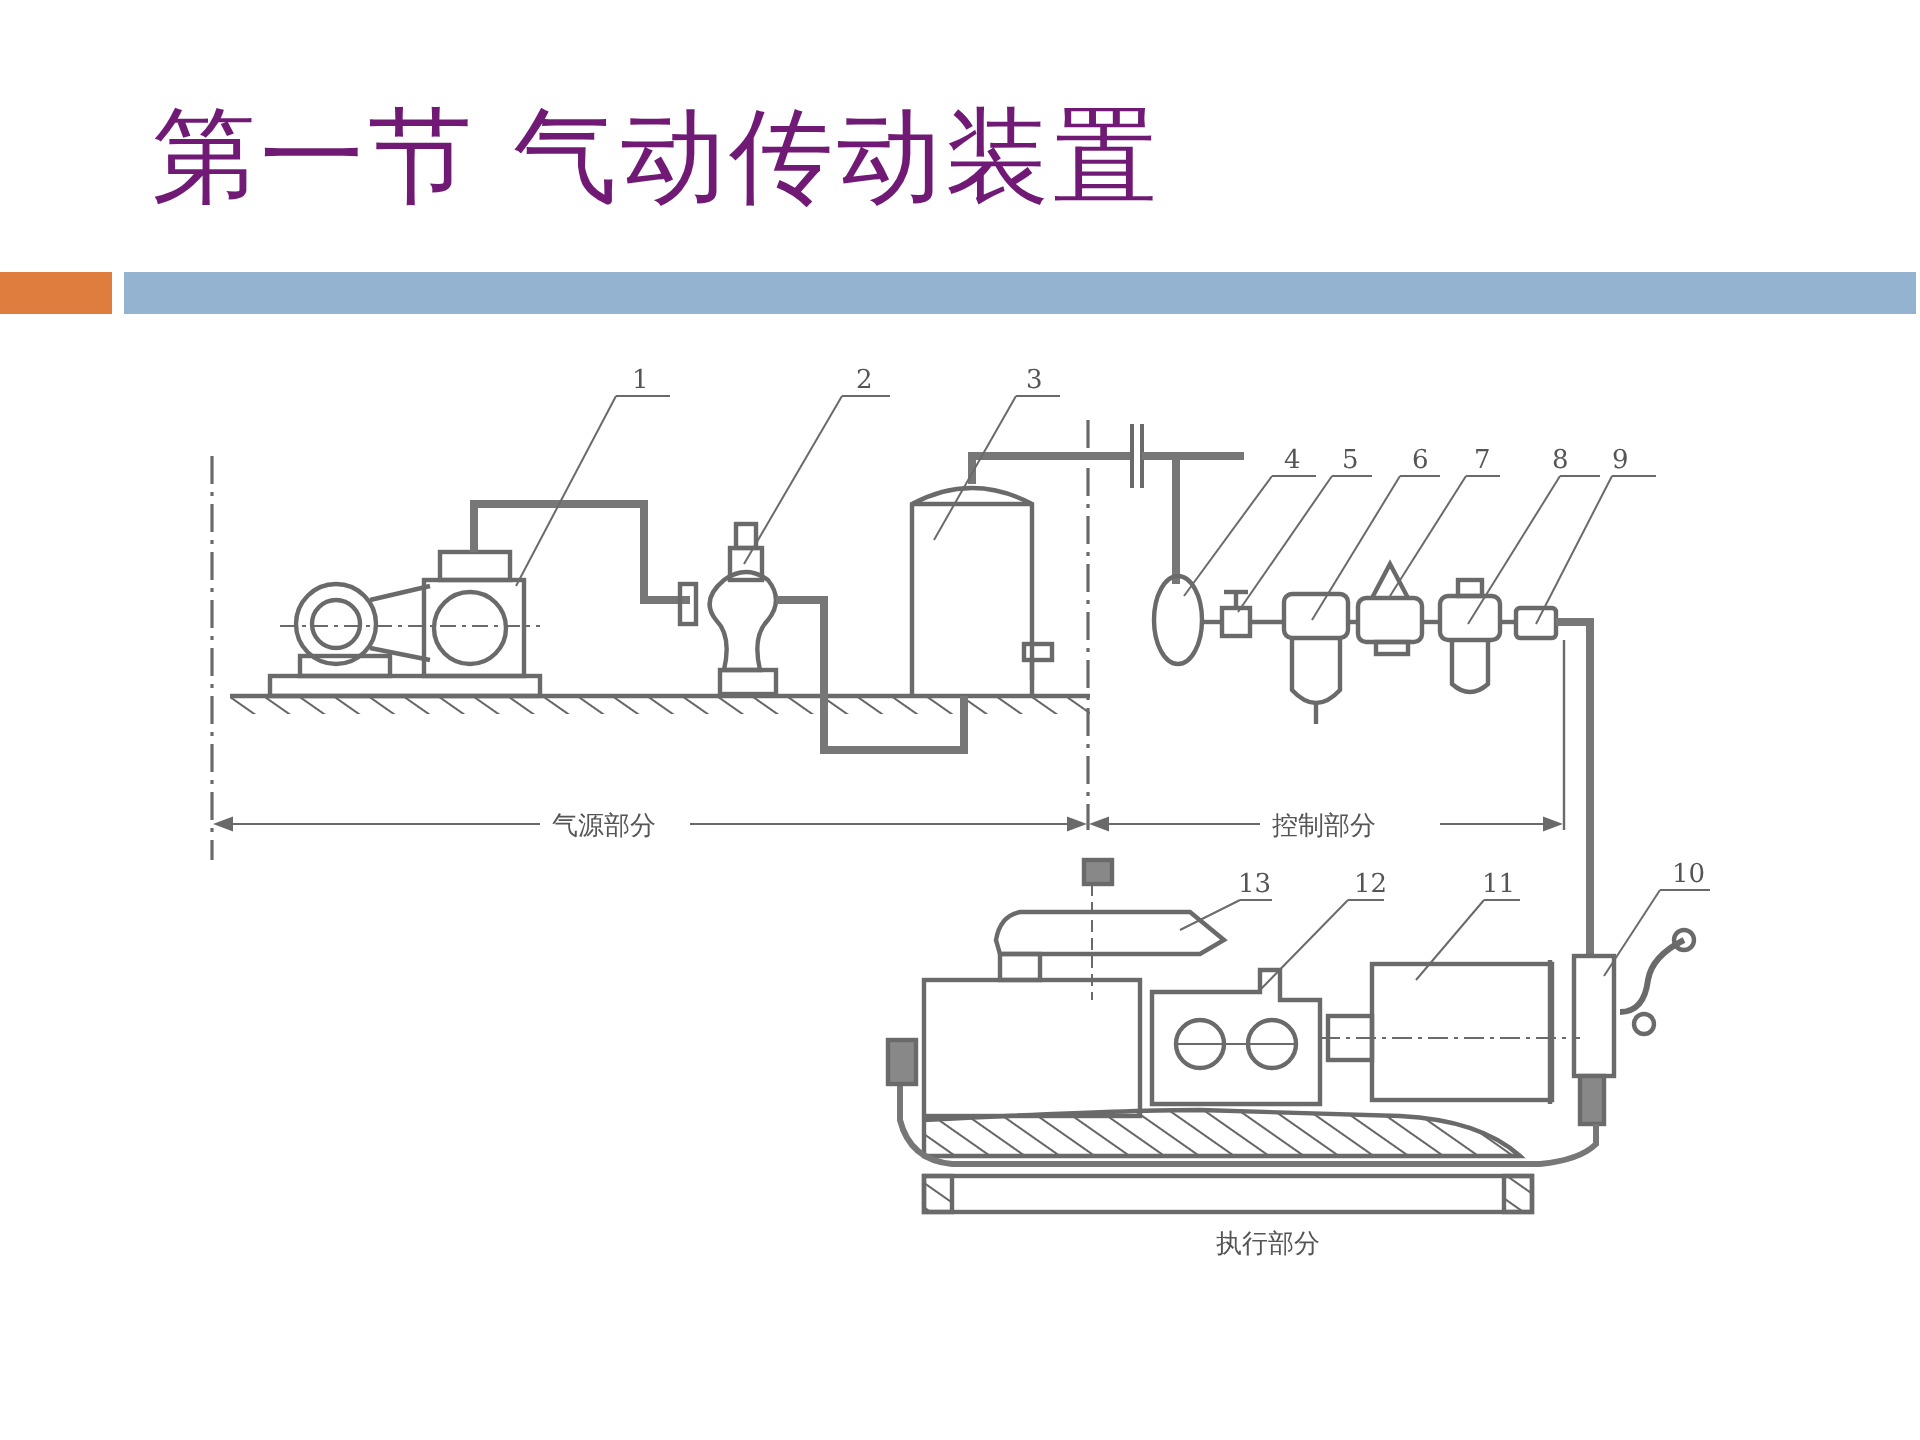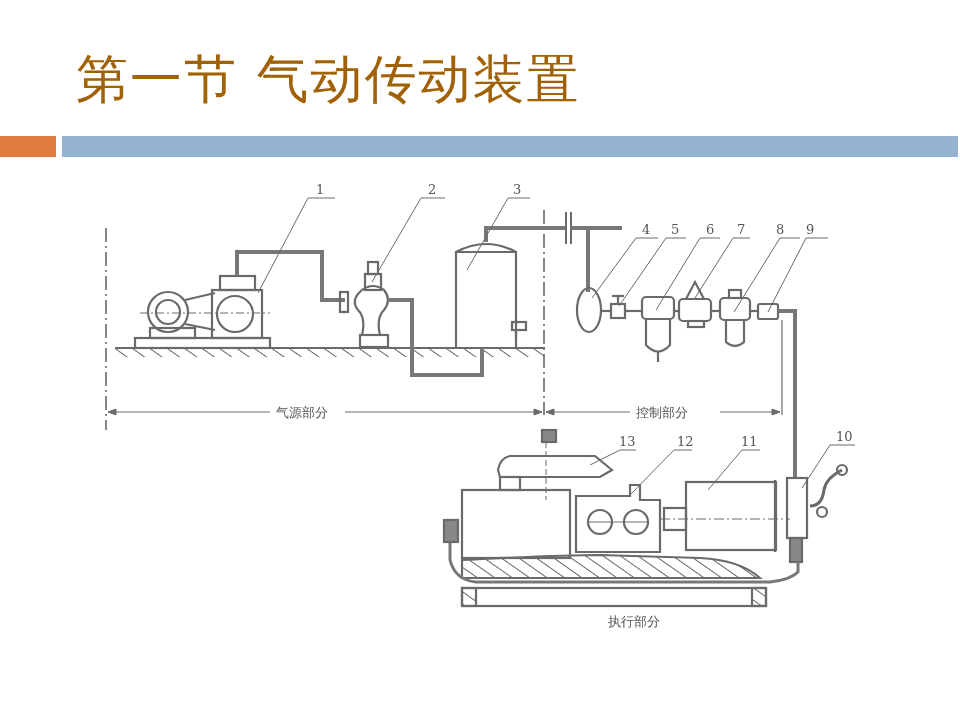--- a/index.html
+++ b/index.html
@@ -1,18 +1,18 @@
 <!DOCTYPE html>
 <html><head>
 <meta charset="utf-8">
 <style>
   html, body { margin:0; padding:0; }
   body { width:960px; height:720px; background:#ffffff; position:relative; overflow:hidden;
          font-family:"DejaVu Sans", sans-serif; }
-  .title { position:absolute; left:76px; top:44px; font-size:52px; color:#a16207;
+  .title { position:absolute; left:76px; top:44px; font-size:52px; color:#701a75;
            letter-spacing:2px; white-space:nowrap; line-height:70px;
            font-family:"DejaVu Sans", sans-serif; }
   .bar-orange { position:absolute; left:0; top:136px; width:56px; height:21px; background:#de7d3e; }
   .bar-blue { position:absolute; left:62px; top:136px; width:896px; height:21px; background:#93b3d0; }
   svg.diagram { position:absolute; left:0; top:0; }
   .lbl { font-family:"DejaVu Serif", serif; font-size:13px; fill:#555; }
   .sec { font-family:"DejaVu Sans", sans-serif; font-size:13px; fill:#555; }
 </style>
 </head>
 <body>

